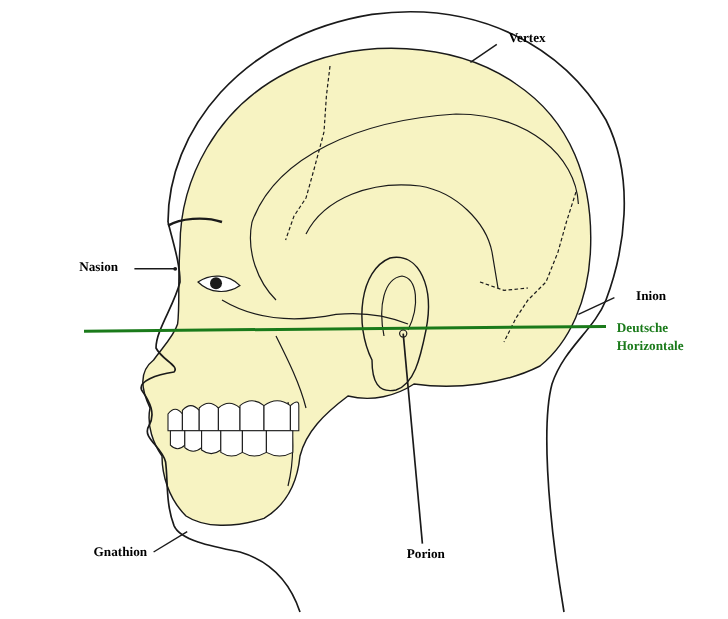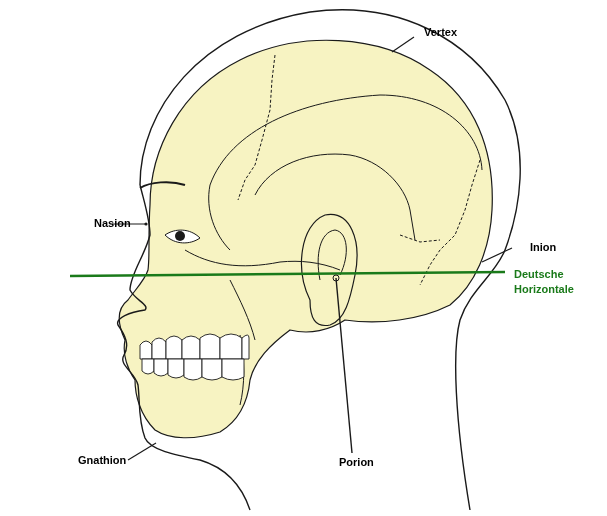--- a/index.html
+++ b/index.html
@@ -1,18 +1,18 @@
 <!DOCTYPE html>
 <html><head>
 <meta charset="utf-8">
 <style>
   html, body { margin: 0; padding: 0; background: #ffffff; }
   body { width: 607px; height: 516px; position: relative; overflow: hidden; font-family: "Liberation Sans", sans-serif; }
   svg.drawing { position: absolute; left: 0; top: 0; }
-  .label { position: absolute; font-family: Liberation Sans, sans-serif; font-weight: bold; font-size: 11px; color: #000; white-space: nowrap; line-height: 13px; }
+  .label { position: absolute; font-family: Liberation Serif, serif; font-weight: bold; font-size: 11px; color: #000; white-space: nowrap; line-height: 13px; }
   .label.green { color: #1a7a1a; }
 </style>
 </head>
 <body>
 
 <svg class="drawing" width="607" height="516" viewBox="0 0 607 516" xmlns="http://www.w3.org/2000/svg">
 
   <path d="M150,205 C150,150 180,90 240,60 C300,30 380,35 430,70 C475,100 495,150 492,210 C490,250 475,285 450,305 C420,320 380,325 345,320 C330,330 310,335 290,330 C270,345 255,360 250,380 C248,400 240,420 220,432 C195,440 170,440 155,430 C140,415 135,395 135,380 C128,370 122,355 125,340 C118,325 115,310 128,300 C135,290 145,280 148,270 C150,255 148,235 150,205 Z" fill="#f7f3c2" stroke="#1a1a1a" stroke-width="1.2"></path>
 
   <path d="M140,185 C140,110 200,30 310,12 C400,0 470,40 505,100 C530,150 520,210 505,250 C495,275 470,290 460,320 C452,350 455,420 470,510" fill="none" stroke="#1a1a1a" stroke-width="1.4"></path>
@@ -60,18 +60,18 @@
   <line x1="392" y1="52" x2="414" y2="37" stroke="#1a1a1a" stroke-width="1.2"></line>
   <line x1="112" y1="224" x2="146" y2="224" stroke="#1a1a1a" stroke-width="1.2"></line>
   <circle cx="146" cy="224" r="1.6" fill="#1a1a1a"></circle>
   <line x1="482" y1="262" x2="512" y2="248" stroke="#1a1a1a" stroke-width="1.2"></line>
   <line x1="128" y1="460" x2="156" y2="443" stroke="#1a1a1a" stroke-width="1.2"></line>
   <line x1="336" y1="278" x2="352" y2="453" stroke="#1a1a1a" stroke-width="1.4"></line>
   <circle cx="336" cy="278" r="3" fill="none" stroke="#1a1a1a" stroke-width="1"></circle>
 </svg>
 
 <div class="label" style="left:424px; top:26px;">Vertex</div>
-<div class="label" style="left:66px; top:217px;margin-left:28px;">Nasion</div>
+<div class="label" style="left:66px; top:217px;">Nasion</div>
 <div class="label" style="left:514px; top:241px;margin-left:16px;">Inion</div>
 <div class="label green" style="left:514px; top:268px;">Deutsche</div>
 <div class="label green" style="left:514px; top:283px;">Horizontale</div>
 <div class="label" style="left:66px; top:454px;margin-left:12px;">Gnathion</div>
 <div class="label" style="left:339px; top:456px;">Porion</div>
 
 </body></html>

